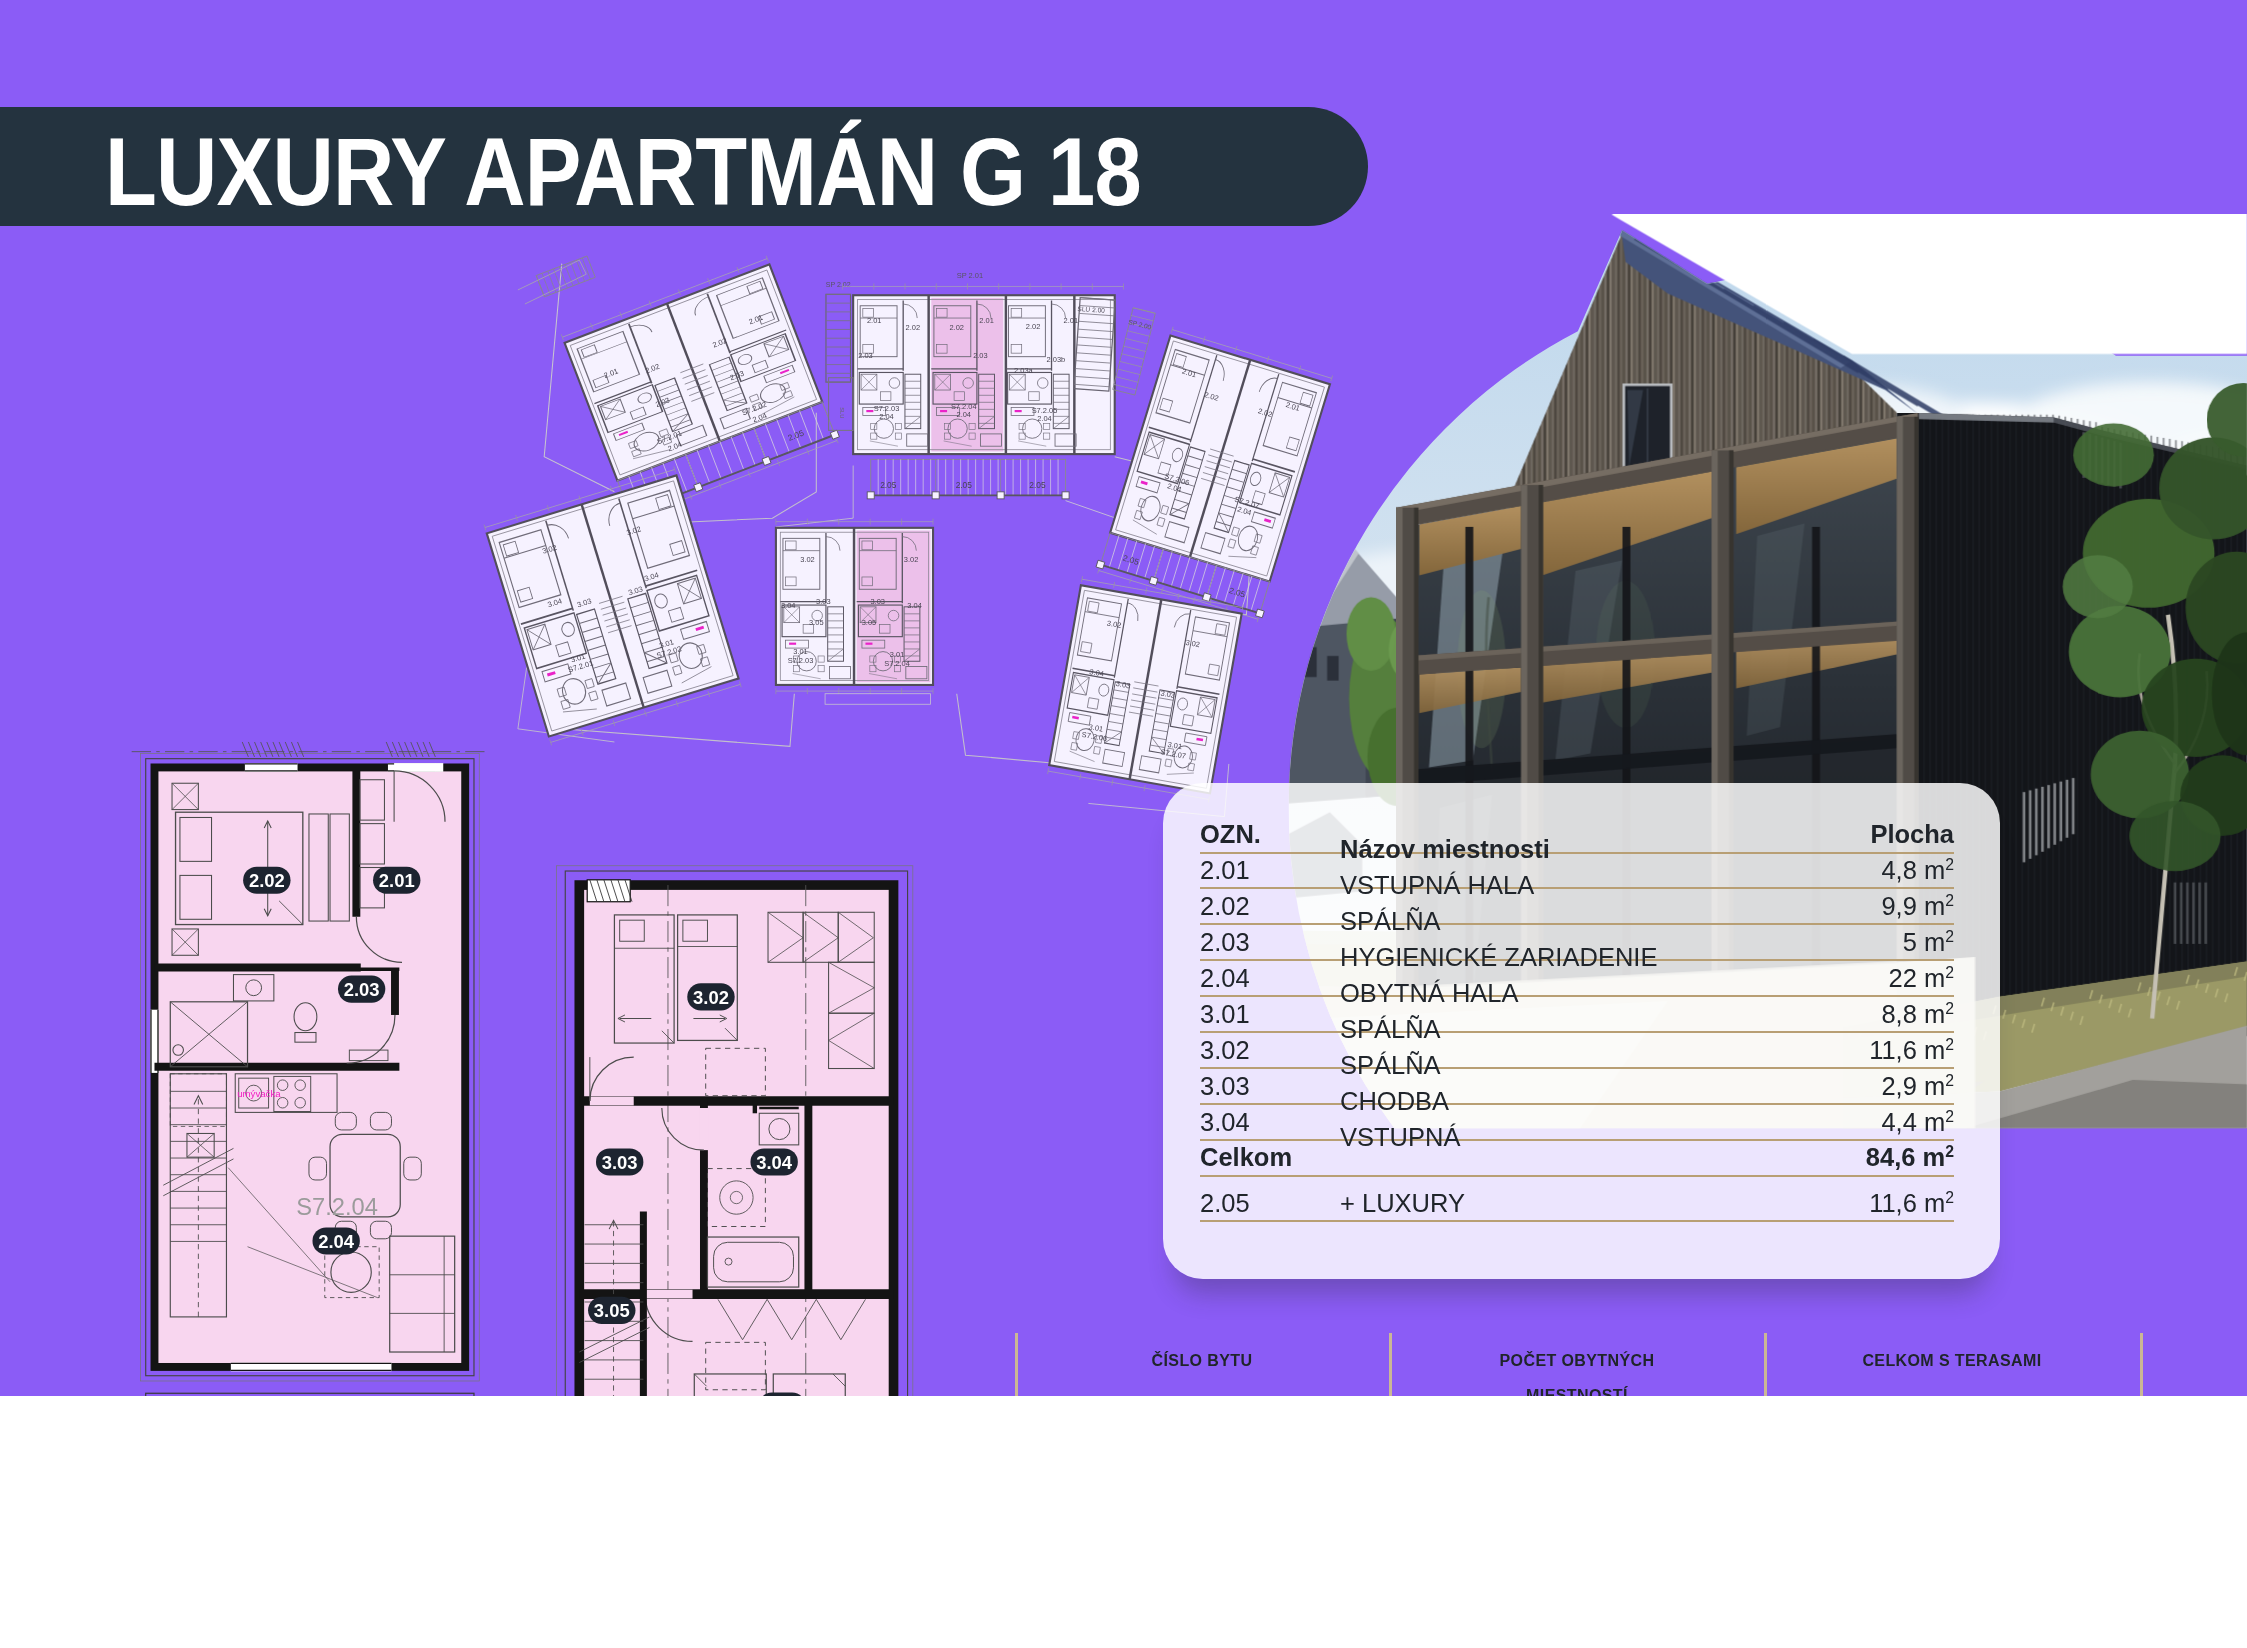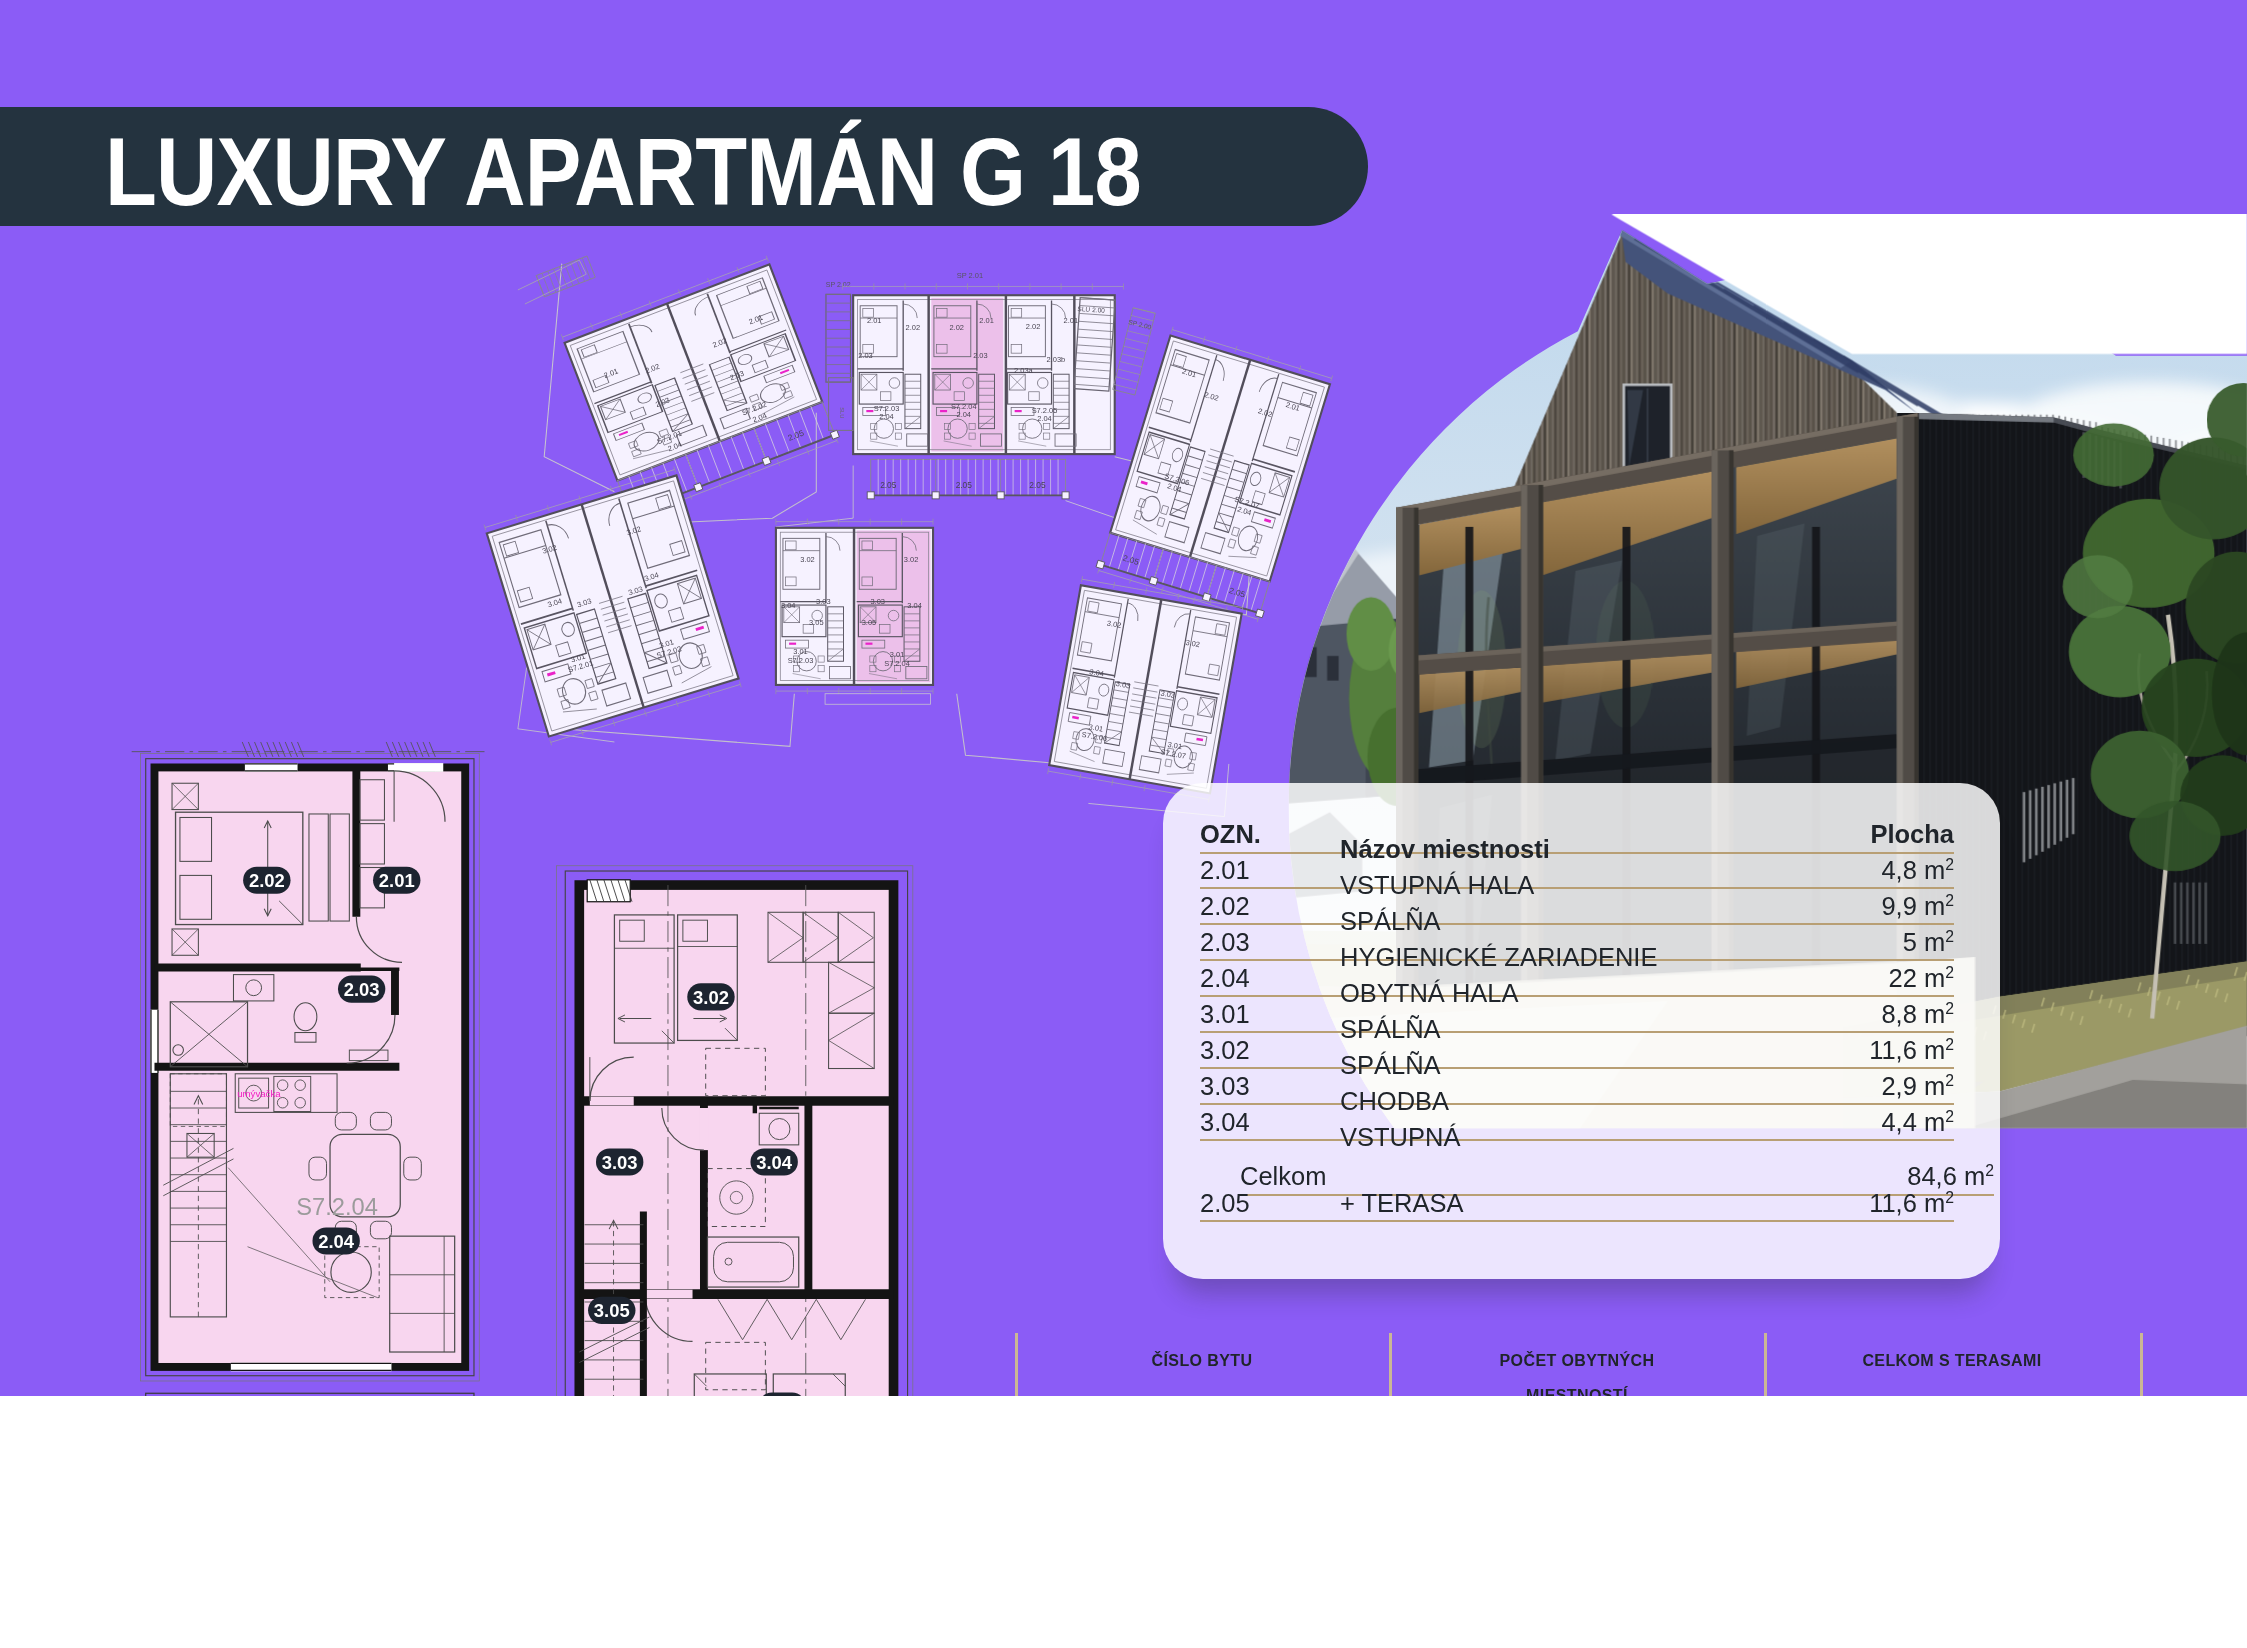--- a/index.html
+++ b/index.html
@@ -1651,28 +1651,28 @@
         <span class="c2">CHODBA</span>
         <span class="c3">2,9 m<sup>2</sup></span>
       </div>
 
     <div class="trow" style="top:320px;">
         <span class="c1">3.04</span>
         <span class="c2">VSTUPNÁ</span>
         <span class="c3">4,4 m<sup>2</sup></span>
       </div>
 
-    <div class="trow" style="top:371px;height:40px;font-weight:normal;margin-left:40px;">
+    <div class="trow" style="top:352px;height:40px;font-weight:bold;">
         <span class="c1" style="top:8px;">Celkom</span>
         <span class="c3" style="top:8px;">84,6 m<sup>2</sup></span>
       </div>
 
     <div class="trow" style="top:397px;height:40px;">
         <span class="c1" style="top:8.8px;">2.05</span>
-        <span class="c2" style="top:8.8px;">+ TERASA</span>
+        <span class="c2" style="top:8.8px;">+ LUXURY</span>
         <span class="c3" style="top:8.8px;">11,6 m<sup>2</sup></span>
       </div>
   </div>
 
   <div class="vline" style="left:1015px;"></div>
   <div class="vline" style="left:1389px;"></div>
   <div class="vline" style="left:1764px;"></div>
   <div class="vline" style="left:2140px;"></div>
 
   <div class="ihead" style="left:1015px;top:1343px;width:374px;">ČÍSLO BYTU</div>

